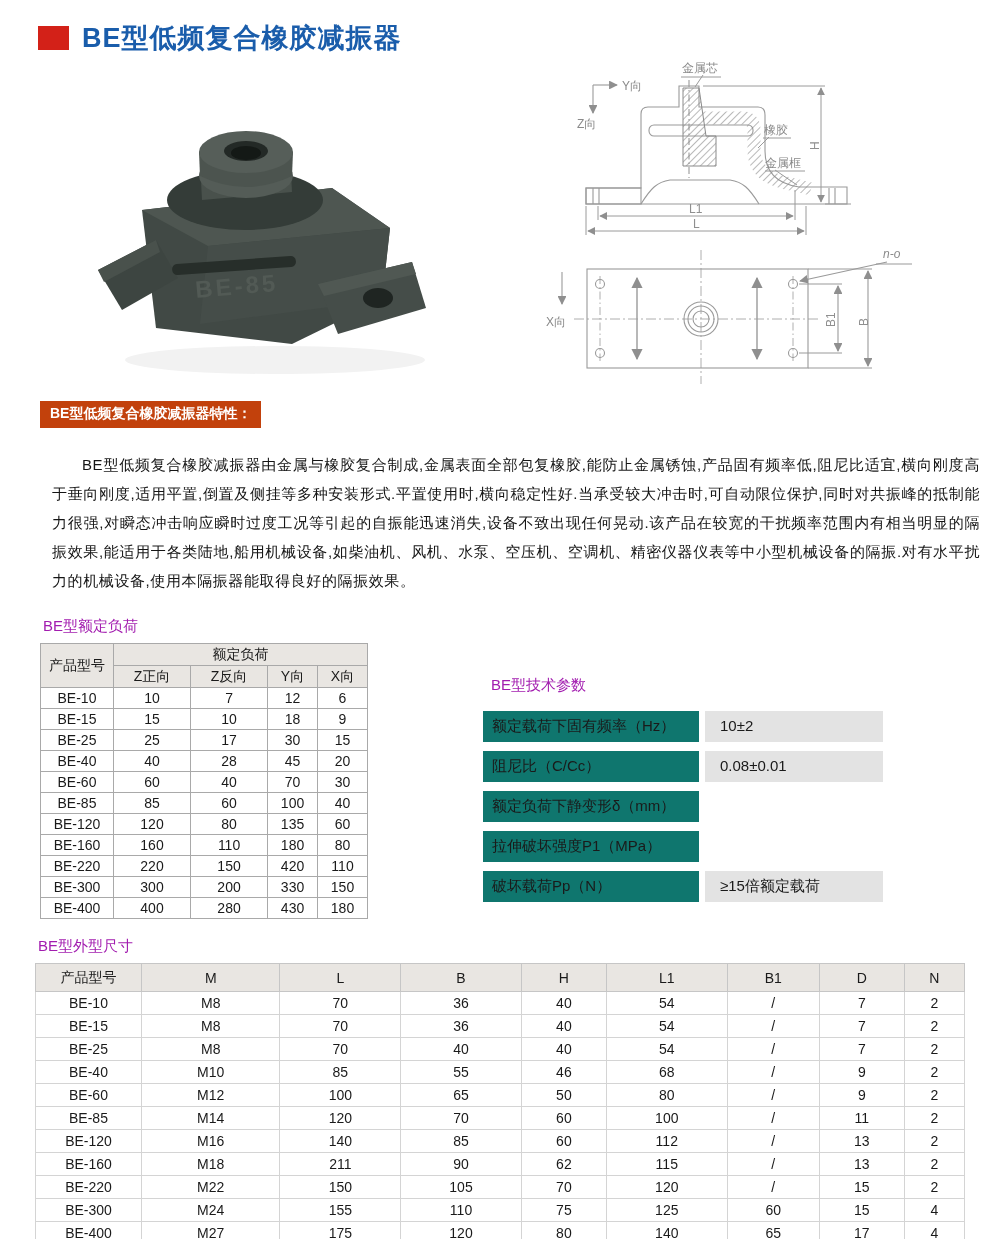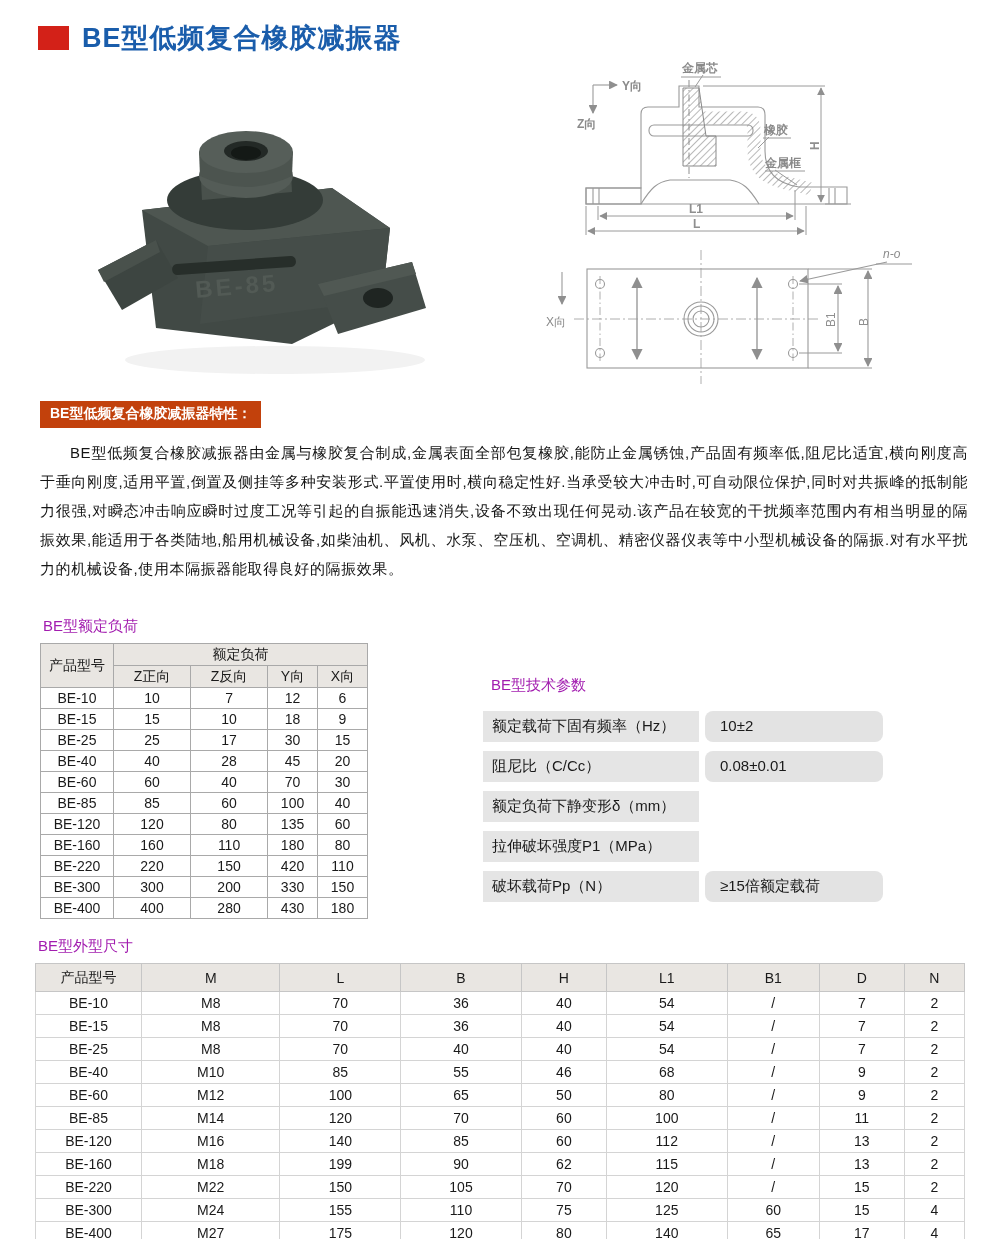--- a/index.html
+++ b/index.html
@@ -6,48 +6,48 @@
   .page{position:relative;width:1000px;height:1239px;background:#fff;overflow:hidden;
         font-family:"Liberation Sans","DejaVu Sans",sans-serif;color:#1a1a1a;}
 
   
   .header{position:absolute;left:38px;top:20px;display:flex;align-items:center;gap:13px;text-align:right;}
   .red-block{width:31px;height:24px;background:#d32118;}
   .page-title{margin:0;font-size:27px;font-weight:bold;color:#1a5dab;letter-spacing:1px;}
 
   
   .photo-wrap{position:absolute;left:80px;top:92px;}
-  .drawing-1{position:absolute;left:553px;top:58px;font-weight:bold;}
+  .drawing-1{position:absolute;left:553px;top:58px;}
   .drawing-2{position:absolute;left:540px;top:236px;}
   .draw-text{font-size:12px;fill:#8a8a8a;}
   .draw-dim{font-size:12px;fill:#8f8f8f;}
 
   
   .feature-banner{position:absolute;left:40px;top:401px;background:#c2410c;color:#fff;
                   font-size:14px;font-weight:bold;padding:4px 10px 5px 10px;}
-  .feature-paragraph{position:absolute;left:40px;top:438px;width:928px;margin:0;
+  .feature-paragraph{position:absolute;left:40px;top:438px;width:928px;margin:12px;
                      font-size:15px;line-height:29px;letter-spacing:0.6px;
                      text-align:justify;text-indent:2em;color:#151515;}
 
   
   .section-title{font-size:15px;color:#a21caf;margin:0 0 7px 3px;font-weight:normal;}
 
   
   .load-section{position:absolute;left:40px;top:617px;width:330px;}
   table.load{border-collapse:collapse;width:328px;text-align:center;font-size:14px;}
   table.load th,table.load td{border:1px solid #a9a9a9;padding:0;height:20px;}
   table.load th{background:#e9e6e2;font-weight:normal;height:21px;}
   table.load td:first-child{width:72px;}
 
   
   .tech-section{position:absolute;left:483px;top:676px;width:400px;}
   .tech-title{margin:0 0 16px 8px;}
   .tech-row{display:flex;gap:6px;margin-bottom:9px;}
-  .tech-label{width:199px;background:#e5e5e5;font-size:15px;padding:6px 8px 6px 9px;}
-  .tech-value{flex:1;background:#e3e3e3;font-size:15px;padding:6px 8px 6px 15px;border-radius:8px;}
+  .tech-label{width:199px;background:#0f766e;font-size:15px;padding:6px 8px 6px 9px;}
+  .tech-value{flex:1;background:#e3e3e3;font-size:15px;padding:6px 8px 6px 15px;}
 
   
   .dim-section{position:absolute;left:35px;top:937px;width:930px;}
   table.dim{border-collapse:collapse;width:930px;text-align:center;font-size:14px;}
   table.dim th{background:#e9e6e2;border:1px solid #c6c6c6;font-weight:normal;height:25px;}
   table.dim td{border:1px solid #d4d4d4;height:20px;}
   table.dim td:first-child,table.dim th:first-child{width:103px;}
 </style>
 </head>
 <body>
@@ -428,21 +428,21 @@
             <td>60</td>
             <td>112</td>
             <td>/</td>
             <td>13</td>
             <td>2</td>
           </tr>
 
           <tr>
             <td>BE-160</td>
             <td>M18</td>
-            <td>199</td>
+            <td>211</td>
             <td>90</td>
             <td>62</td>
             <td>115</td>
             <td>/</td>
             <td>13</td>
             <td>2</td>
           </tr>
 
           <tr>
             <td>BE-220</td>

